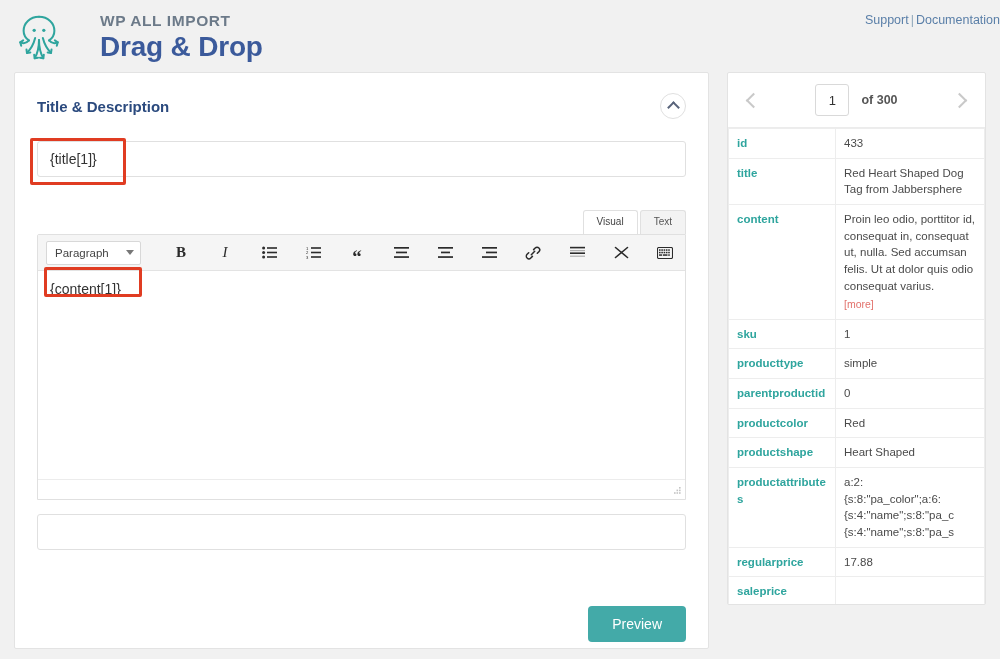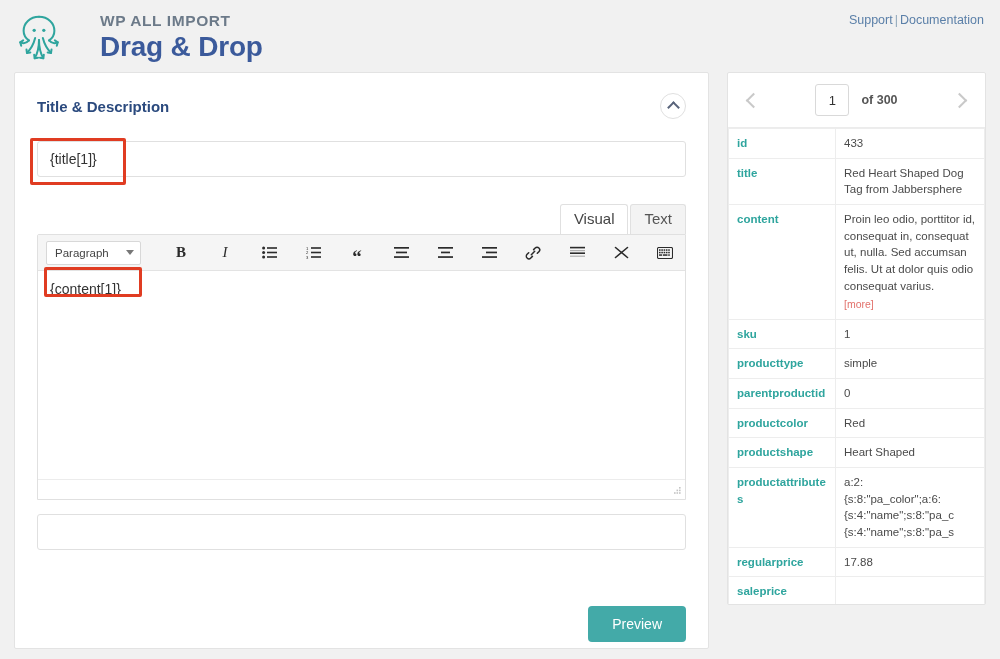--- a/index.html
+++ b/index.html
@@ -45,21 +45,21 @@
   .brand-title {
     font-size: 28px;
     font-weight: bold;
     color: #3b5a9b;
     line-height: 1.15;
     margin-top: 2px;
     letter-spacing: -0.2px;
   }
   .header-links {
     position: absolute;
-    right: 16px;
+    right: 0;
     top: 13px;
     font-size: 12.5px;
     color: #5a7fa8;
   }
   .header-links a {
     color: #5a7fa8;
     text-decoration: none;
   }
   .header-links .sep { color: #8fa6ba; margin: 0 2px; }
 
@@ -142,21 +142,21 @@
   }
   .editor-tabs {
     display: flex;
     justify-content: flex-end;
     align-items: flex-end;
     height: 27px;
     position: relative;
     z-index: 2;
   }
   .ed-tab {
-    font-size: 15px;
+    font-size: 10px;
     color: #555;
     padding: 5px 13px 6px 13px;
     border: 1px solid #e0e0e0;
     border-bottom: none;
     background: #f3f3f3;
     border-radius: 3px 3px 0 0;
     cursor: pointer;
     line-height: 1.2;
   }
   .ed-tab.active {

